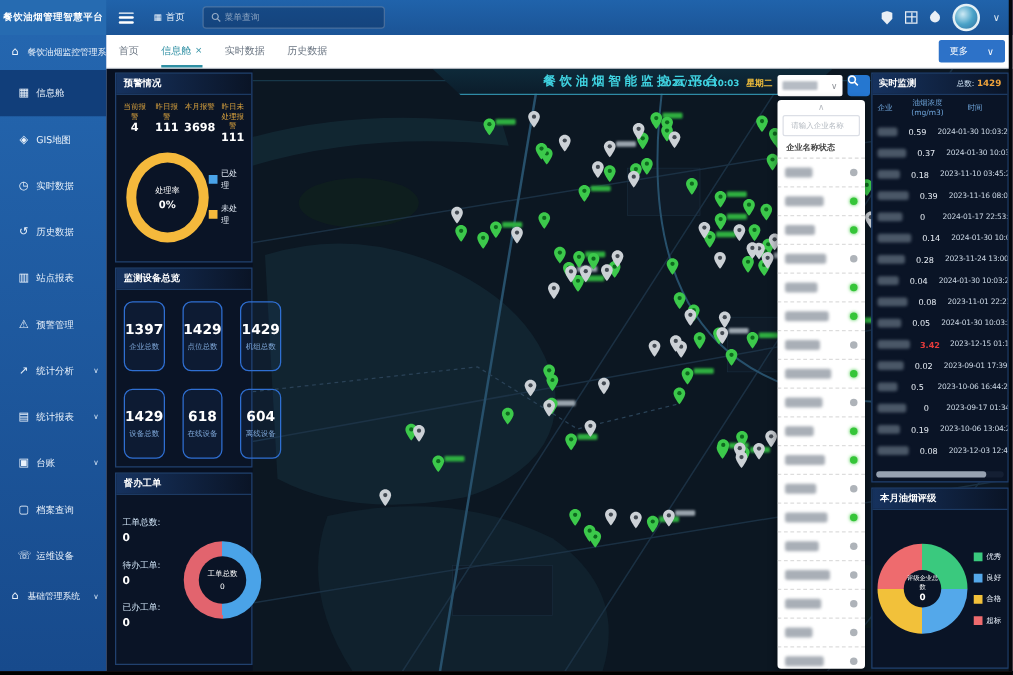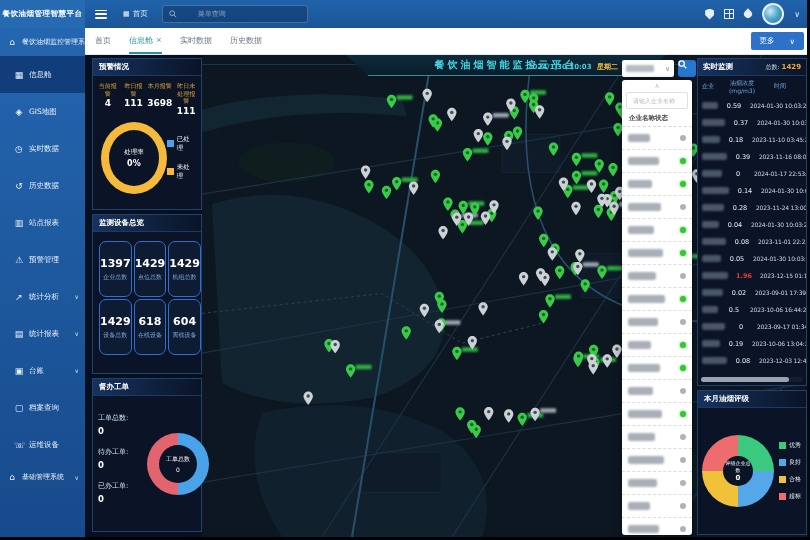--- a/index.html
+++ b/index.html
@@ -7,21 +7,21 @@
        font-family:"DejaVu Sans",sans-serif;-webkit-font-smoothing:antialiased;}
   
   .topbar{position:absolute;top:0;left:0;right:0;height:28px;display:flex;align-items:center;
           background:linear-gradient(180deg,#2063ab,#1b5496);color:#fff;z-index:30;}
   .logo{width:85px;height:100%;display:flex;align-items:center;justify-content:center;
         background:#266bb1;font-size:7.5px;font-weight:bold;letter-spacing:.5px;}
   .hamburger{margin-left:10px;width:12px;height:9px;display:flex;flex-direction:column;justify-content:space-between;cursor:pointer;}
   .hamburger span{display:block;height:1.6px;background:#fff;border-radius:1px;}
   .crumb{margin-left:16px;display:flex;align-items:center;gap:3px;font-size:7.5px;color:#eaf2fb;cursor:pointer;}
   .crumb .cicon{font-size:7px;}
-  .tsearch{margin-left:14px;width:132px;height:16px;border-radius:3px;display:flex;align-items:center;gap:19px;
+  .tsearch{margin-left:14px;width:132px;height:16px;border-radius:3px;display:flex;align-items:center;gap:1px;
            padding:0 6px;background:rgba(8,38,78,.38);border:1px solid rgba(255,255,255,.22);}
   .tsearch svg{width:8px;height:8px;color:rgba(255,255,255,.55);}
   .tsearch input{flex:1;background:transparent;border:none;outline:none;font-size:7px;color:#fff;font-family:inherit;}
   .tsearch input::placeholder{color:rgba(255,255,255,.48);}
   .topicons{margin-left:auto;margin-right:10px;display:flex;align-items:center;gap:10px;}
   .i-shield{width:9px;height:11px;background:#e8eef5;clip-path:polygon(50% 0,100% 18%,100% 58%,50% 100%,0 58%,0 18%);cursor:pointer;}
   .i-grid{width:10px;height:10px;border:1.2px solid #e8eef5;box-sizing:border-box;cursor:pointer;
           background:linear-gradient(#e8eef5,#e8eef5) center/100% 1.2px no-repeat,
                      linear-gradient(#e8eef5,#e8eef5) center/1.2px 100% no-repeat;}
   .i-drop{width:8px;height:8px;background:#e8eef5;border-radius:0 50% 50% 50%;transform:rotate(45deg);cursor:pointer;}
@@ -60,21 +60,21 @@
   .gaugerow{display:flex;align-items:center;padding:4px 6px 0;}
   .gauge{width:56px;height:56px;border:8px solid #f5b93c;border-radius:50%;box-sizing:content-box;
          display:flex;flex-direction:column;align-items:center;justify-content:center;gap:2px;margin-left:2px;}
   .glabel{font-size:6.5px;color:#fff;}
   .gval{font-size:8px;font-weight:bold;color:#fff;}
   .lgd{margin-left:auto;margin-right:2px;display:flex;flex-direction:column;gap:10px;}
   .lgd-item{display:flex;align-items:center;gap:3px;font-size:6.5px;color:#e6eef8;}
   .sq{width:7px;height:7px;flex:none;}
   
   .p-dev{height:160px;flex:none;}
-  .boxes{display:grid;grid-template-columns:repeat(3,1fr);gap:2px;padding:9px 6px;}
+  .boxes{display:grid;grid-template-columns:repeat(3,1fr);gap:14px;padding:9px 6px;}
   .dbox{border:1px solid #2f6fd2;border-radius:7px;background:rgba(47,111,210,.08);height:54px;
         display:flex;flex-direction:column;align-items:center;justify-content:center;gap:3px;}
   .dnum{font-size:11px;font-weight:bold;color:#fff;}
   .dlab{font-size:6px;color:#7fa8d9;}
   
   .p-wo{flex:1;}
   .wo-body{display:flex;align-items:center;padding:8px 5px;gap:3px;flex:1;}
   .wo-rows{width:46px;flex:none;}
   .wo-row{margin-bottom:11px;}
   .wo-lab{font-size:7px;color:#cfe3f5;}
@@ -1125,21 +1125,21 @@
               <span class="rt-val">0.08</span>
               <span class="rt-time">2023-11-01 22:23:00</span>
             </div>
             <div class="rt-row">
               <span class="blur co" style="width: 19px;"></span>
               <span class="rt-val">0.05</span>
               <span class="rt-time">2024-01-30 10:03:20</span>
             </div>
             <div class="rt-row">
               <span class="blur co" style="width: 26px;"></span>
-              <span class="rt-val alarm">1.96</span>
+              <span class="rt-val alarm">3.42</span>
               <span class="rt-time">2023-12-15 01:11:00</span>
             </div>
             <div class="rt-row">
               <span class="blur co" style="width: 21px;"></span>
               <span class="rt-val">0.02</span>
               <span class="rt-time">2023-09-01 17:39:00</span>
             </div>
             <div class="rt-row">
               <span class="blur co" style="width: 16px;"></span>
               <span class="rt-val">0.5</span>

